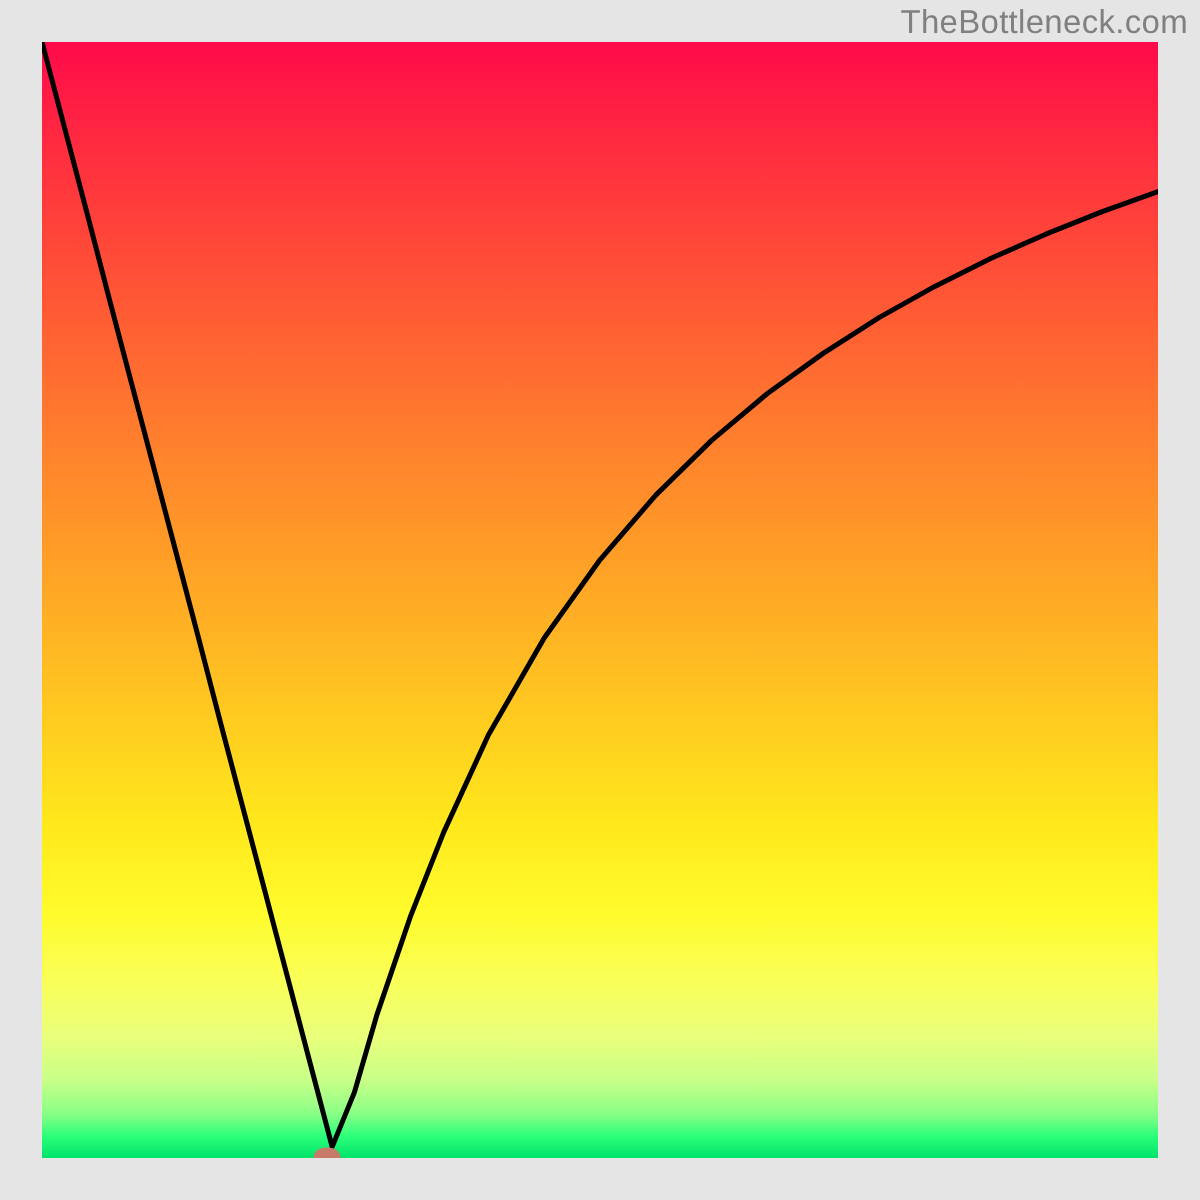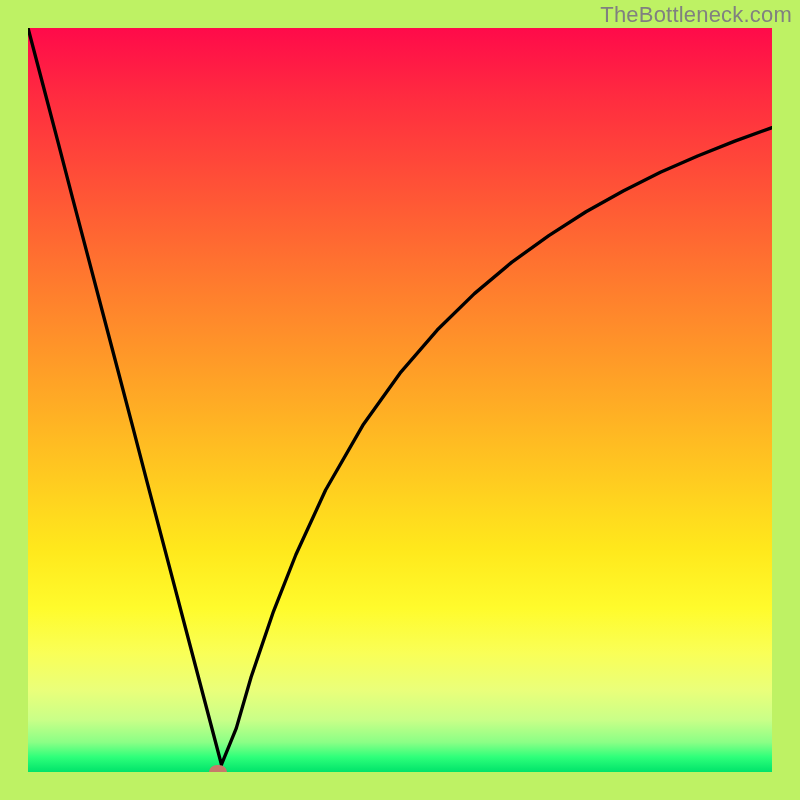--- a/index.html
+++ b/index.html
@@ -8,21 +8,21 @@
     width: 800px;
     height: 800px;
     background: #000;
     font-family: Arial, Helvetica, sans-serif;
     overflow: hidden;
   }
   .frame {
     position: relative;
     width: 800px;
     height: 800px;
-    background: #bef264;
+    background: #e5e5e5;
   }
   .watermark {
     position: absolute;
     top: 2px;
     right: 8px;
     color: #808080;
     font-size: 22px;
     font-weight: 500;
     letter-spacing: 0.2px;
     z-index: 20;

